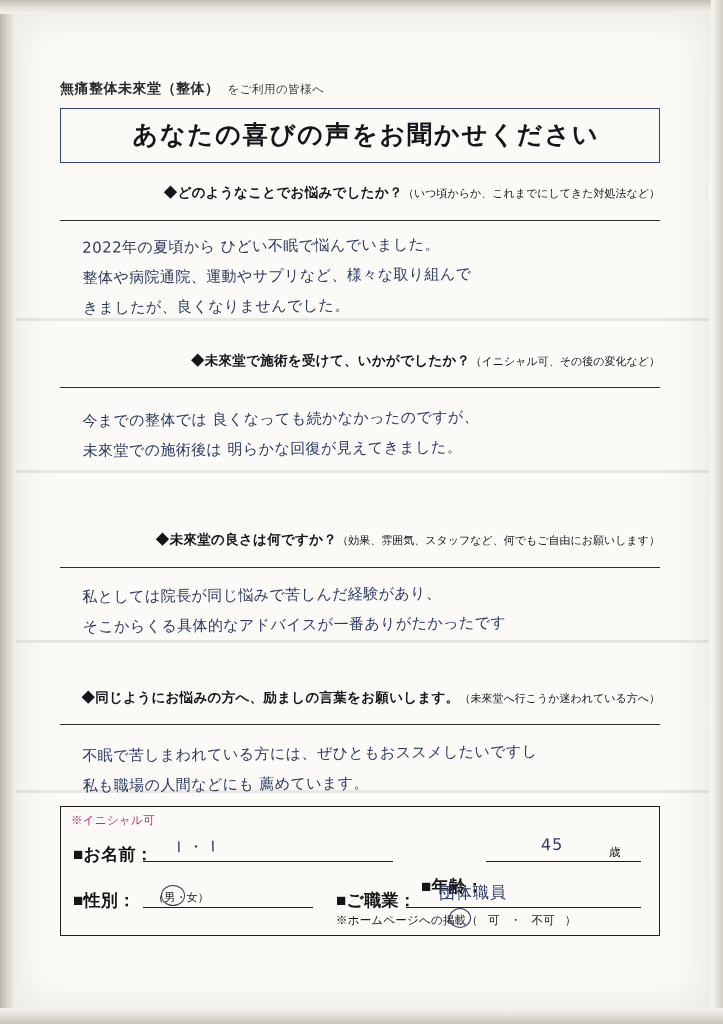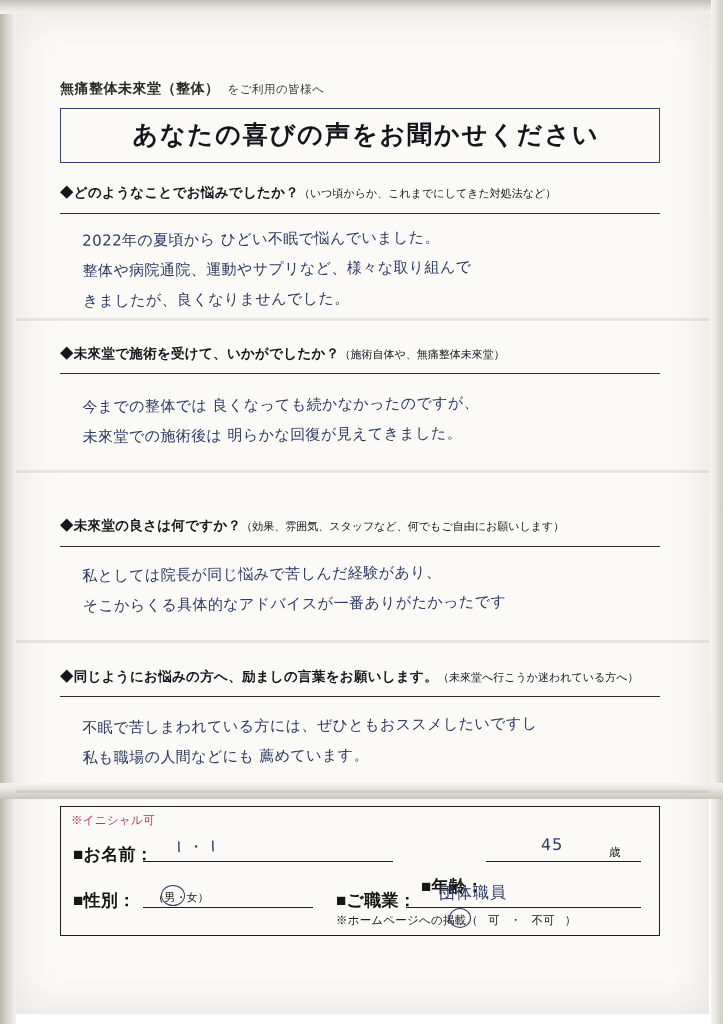--- a/index.html
+++ b/index.html
@@ -9,21 +9,21 @@
   }
   body {
     width: 723px;
     height: 1024px;
     font-family: "Liberation Sans", sans-serif;
     overflow: hidden;
   }
   .page {
     position: relative;
     width: 723px;
-    height: 799px;
+    height: 1024px;
     background: #f2f1ee;
     background-image:
       linear-gradient(180deg, #eceae5 0%, #f6f5f2 18%, #f1efeb 45%, #f5f4f1 70%, #eeece7 100%);
   }
   
   .sheet {
     position: absolute;
     left: 14px;
     top: 10px;
     width: 695px;
@@ -97,26 +97,27 @@
     font-size: 25px;
     font-weight: bold;
     letter-spacing: 2px;
     color: #14161c;
   }
 
   .q-block { margin-bottom: 10px; }
 
   .q-head {
     border-bottom: 1.2px solid #2c2c2c;
-    padding-bottom: 10px;
+    padding-bottom: 17px;
     font-size: 13.5px;
     color: #14161c;
     font-weight: bold;
     letter-spacing: 0.3px;
     line-height: 1.45;
+    text-align: right;
   }
   .q-head .note {
     font-weight: normal;
     font-size: 11px;
     letter-spacing: 0;
   }
 
   .answer {
     font-family: "DejaVu Sans", sans-serif;
     color: #2b3a63;
@@ -213,21 +214,21 @@
       <div class="q-head">
         <span>◆</span><span>どのようなことでお悩みでしたか？</span><span class="note">（いつ頃からか、これまでにしてきた対処法など）</span>
       </div>
       <div class="answer a1">2022年の夏頃から ひどい不眠で悩んでいました。
 整体や病院通院、運動やサプリなど、様々な取り組んで
 きましたが、良くなりませんでした。</div>
     </div>
 
     <div class="q-block">
       <div class="q-head">
-        <span>◆</span><span>未來堂で施術を受けて、いかがでしたか？</span><span class="note">（施術自体や、無痛整体未來堂）</span>
+        <span>◆</span><span>未來堂で施術を受けて、いかがでしたか？</span><span class="note">（イニシャル可、その後の変化など）</span>
       </div>
       <div class="answer a2">今までの整体では 良くなっても続かなかったのですが、
 未來堂での施術後は 明らかな回復が見えてきました。</div>
     </div>
 
     <div class="q-block">
       <div class="q-head">
         <span>◆</span><span>未來堂の良さは何ですか？</span><span class="note">（効果、雰囲気、スタッフなど、何でもご自由にお願いします）</span>
       </div>
       <div class="answer a3">私としては院長が同じ悩みで苦しんだ経験があり、

